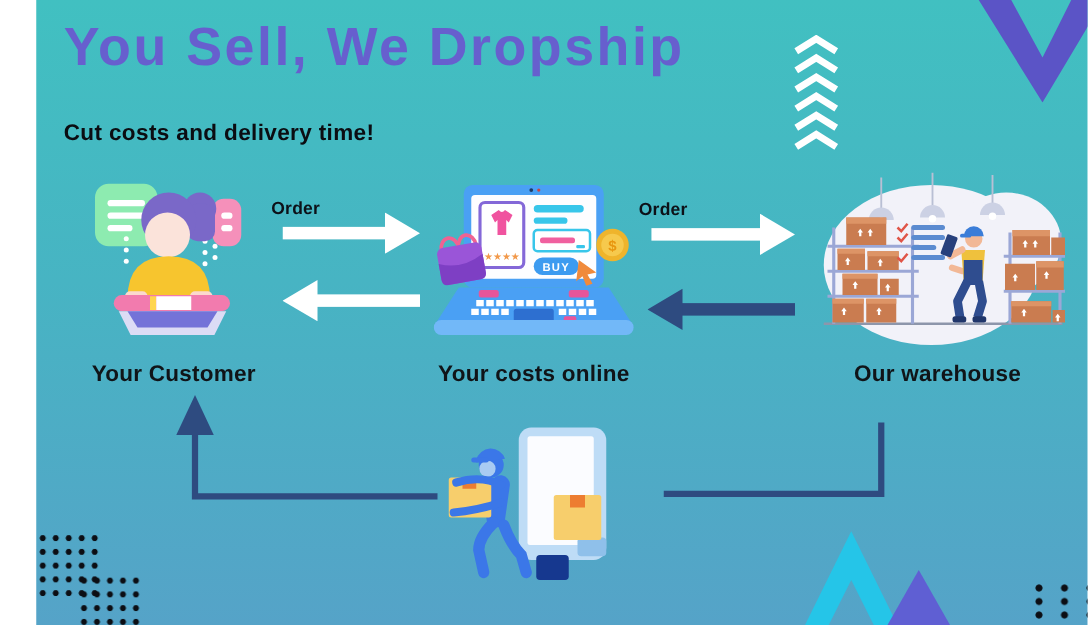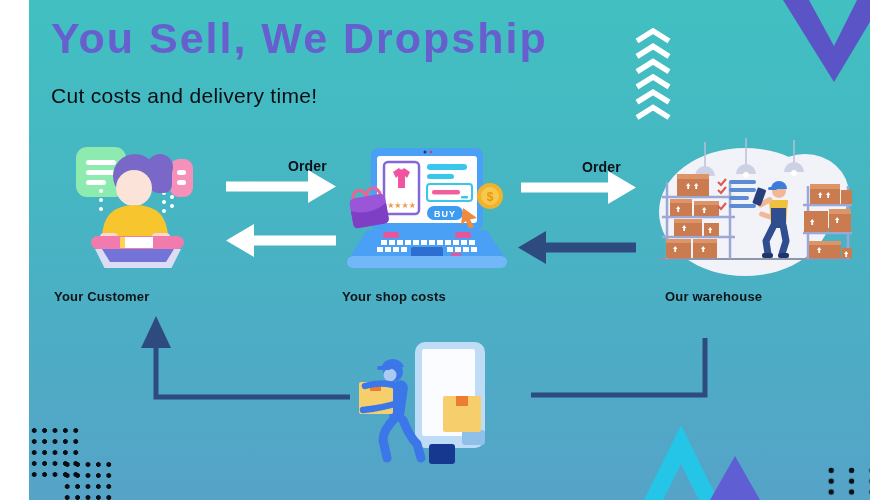--- a/index.html
+++ b/index.html
@@ -11,29 +11,29 @@
     font-family:"Liberation Sans",sans-serif;
     margin-left:29px;
   }
   .abs{position:absolute;}
   #title{
     left:22px;top:14px;
     font-size:43px;font-weight:800;letter-spacing:2px;
     color:#675fce;white-space:nowrap;
   }
   #subtitle{
-    left:22px;top:84px;
-    font-size:21px;font-weight:400;color:#0b0d12;letter-spacing:.3px;
+    left:22px;top:96px;
+    font-size:18px;font-weight:700;color:#0b0d12;letter-spacing:.3px;
   }
   .node-label{
-    position:absolute;width:170px;text-align:left;
-    font-size:13px;font-weight:700;color:#101418;letter-spacing:.2px;
+    position:absolute;width:170px;text-align:center;
+    font-size:18px;font-weight:700;color:#101418;letter-spacing:.2px;
   }
   .flow-label{
-    position:absolute;width:110px;text-align:right;
+    position:absolute;width:110px;text-align:left;
     font-size:14px;font-weight:700;color:#0d1118;letter-spacing:.2px;
   }
   .dots{position:absolute;background-image:radial-gradient(circle,#0c0e14 2.1px,transparent 2.7px);}
   #dots-a{left:0;top:425px;width:50px;height:52px;background-size:10.4px 11px;}
   #dots-b{left:33px;top:459px;width:52px;height:41px;background-size:10.4px 11px;}
   #dots-c{left:792px;top:465px;width:78px;height:33px;
           background-image:radial-gradient(circle,#0c0e14 2.5px,transparent 3.1px);
           background-size:20.4px 10.8px;}
   svg{display:block;}
   svg text{font-family:"Liberation Sans",sans-serif;}
@@ -163,21 +163,21 @@
         <rect x="100" y="99" width="6" height="5"></rect>
           <rect x="108" y="99" width="6" height="5"></rect>
         <rect x="116" y="99" width="6" height="5"></rect>
           <rect x="124" y="99" width="6" height="5"></rect>
       </g>
       <rect x="64" y="99" width="32" height="11" rx="2" fill="#2d6fd0"></rect>
       <rect x="104" y="105" width="10" height="4" rx="1.5" fill="#e8559a"></rect>
       <rect x="0" y="108" width="160" height="12" rx="6" fill="#72b8f8"></rect>
     </g>
   </svg>
-  <div class="node-label" style="left:313px;top:289px">Your shop costs</div>
+  <div class="node-label" style="left:313px;top:289px">Your costs online</div>
 
   <svg class="abs" style="left:628px;top:138px" width="195" height="145" viewBox="0 0 195 145">
     <ellipse cx="88" cy="74" rx="86" ry="64" fill="#f2f2f9"></ellipse>
     <ellipse cx="148" cy="56" rx="44" ry="40" fill="#f2f2f9"></ellipse>
     <defs>
       <g id="bm">
           <path d="M0,3 L2.2,0 L4.4,3 L3.1,3 L3.1,6 L1.3,6 L1.3,3 Z" fill="#ffffff"></path>
         </g>
     </defs>
     <g>

